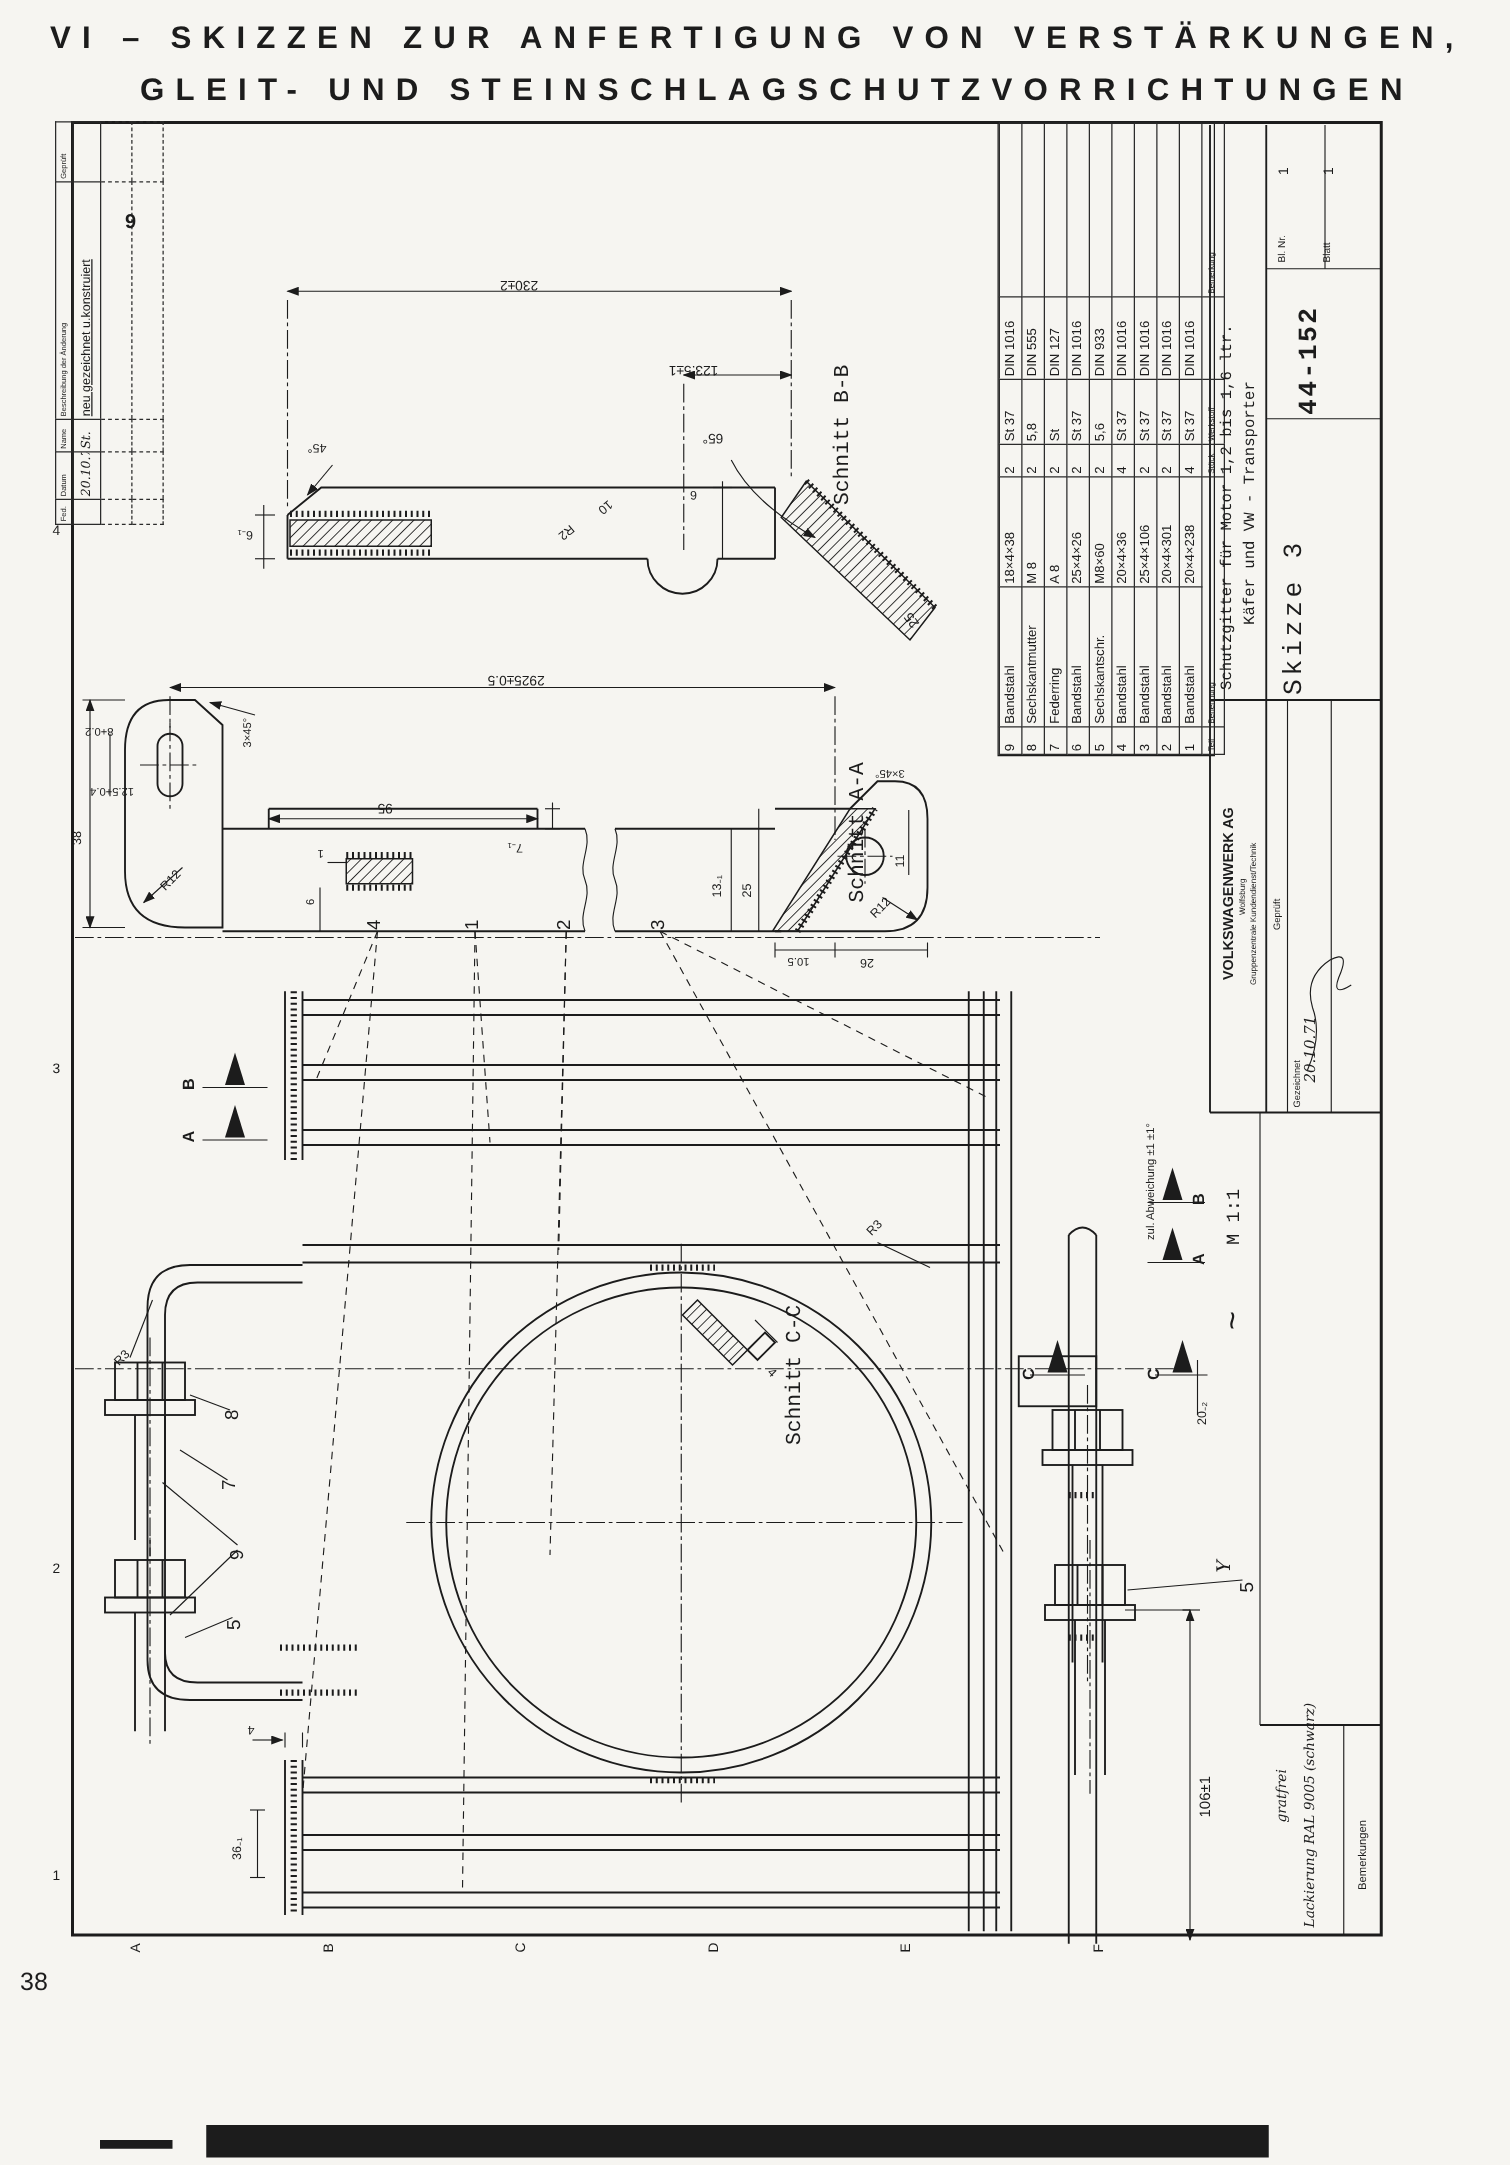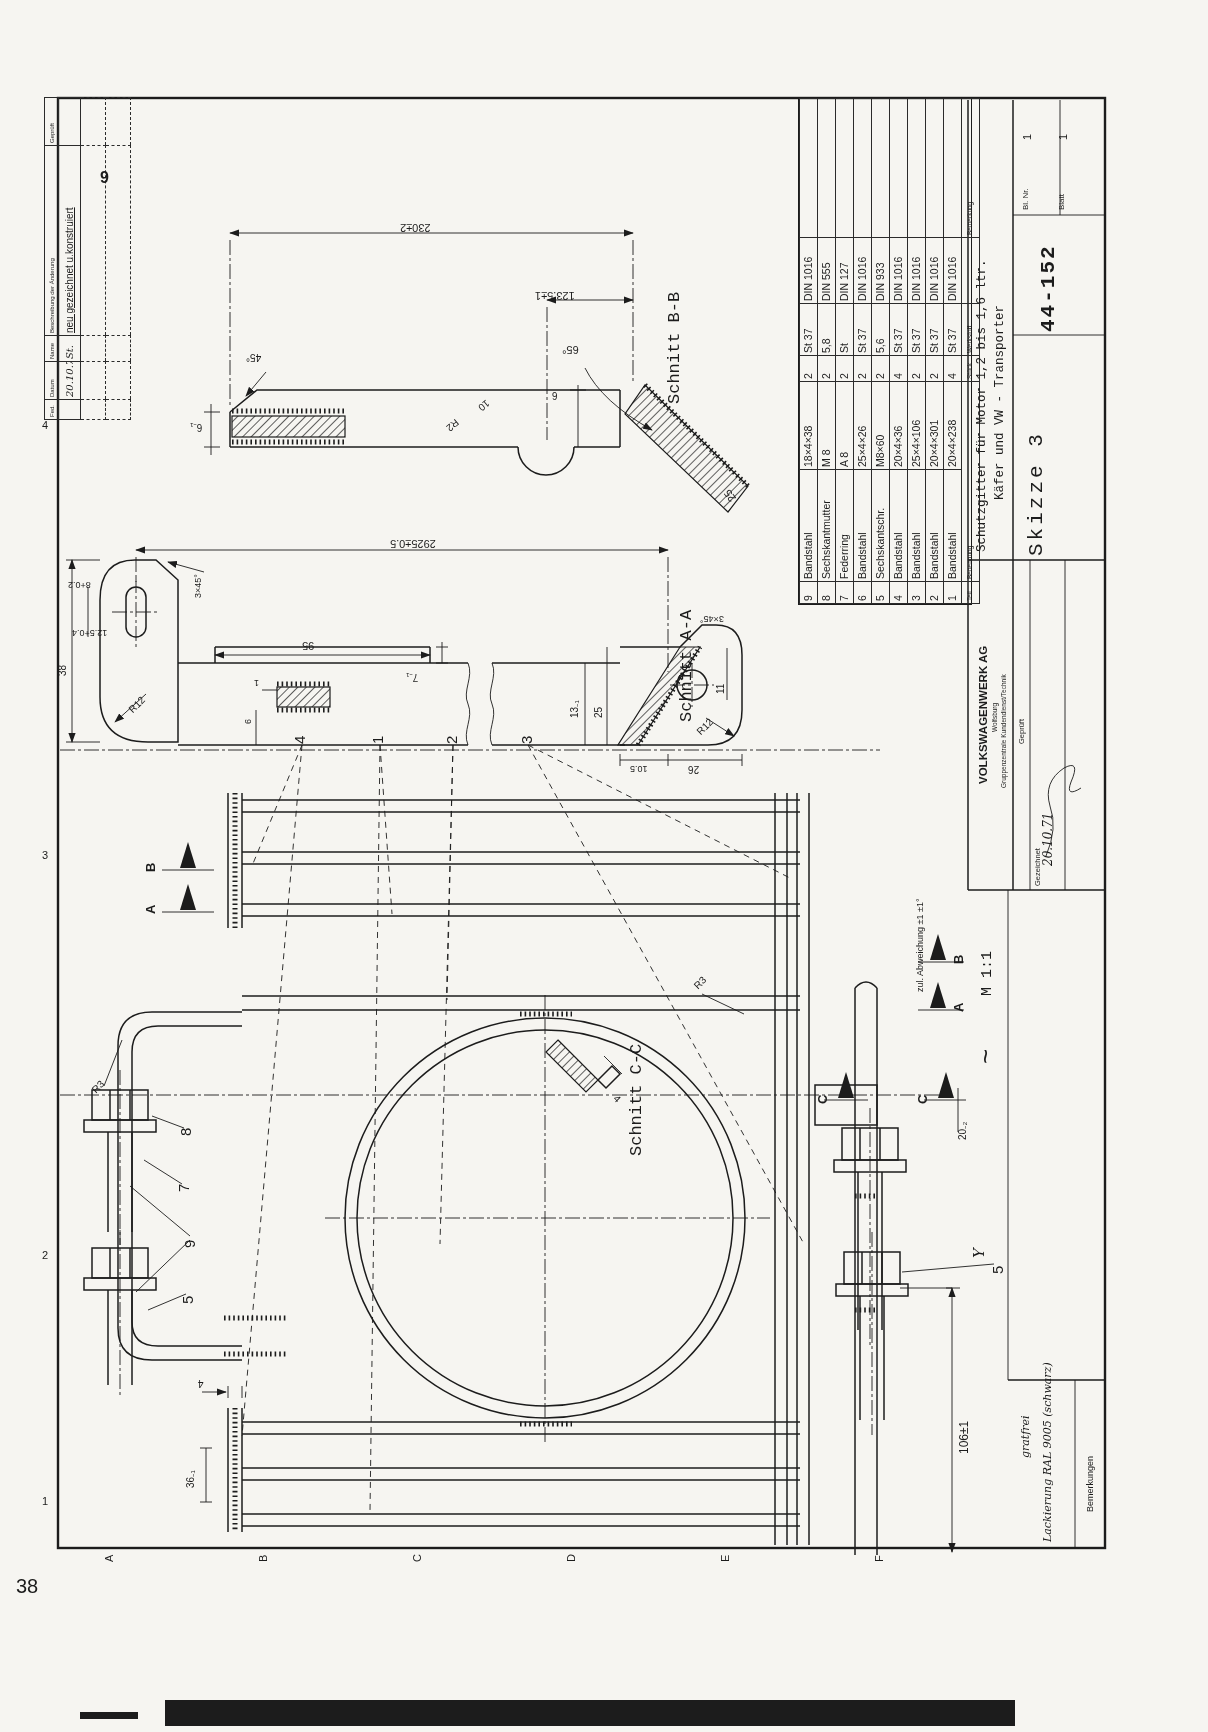--- a/index.html
+++ b/index.html
@@ -22,20 +22,22 @@
   .hdr td{font-size:6.5px;}
   .rev td{font-size:10px;}
   .rev .h td{font-size:6px;}
   .dashed td{border-style:dashed;}
 </style>
 </head>
 <body>
 
 <div id="sheet">
 
+  <div class="lbl title" style="left:40px;top:18px;">VI – SKIZZEN ZUR ANFERTIGUNG VON VERSTÄRKUNGEN,</div>
+  <div class="lbl title" style="left:112px;top:60px;">GLEIT- UND STEINSCHLAGSCHUTZVORRICHTUNGEN</div>
 
   <svg width="1208" height="1732" viewBox="0 0 1208 1732">
     <defs>
       <pattern id="hatch" width="6" height="6" patternUnits="userSpaceOnUse" patternTransform="rotate(45)">
         <line x1="0" y1="0" x2="0" y2="6" stroke="#1c1c1c" stroke-width="1.4"></line>
       </pattern>
       <marker id="arr" markerWidth="11" markerHeight="8" refX="10" refY="4" orient="auto-start-reverse">
         <path d="M0,0 L11,4 L0,8 Z" fill="#1c1c1c"></path>
       </marker>
     </defs>

